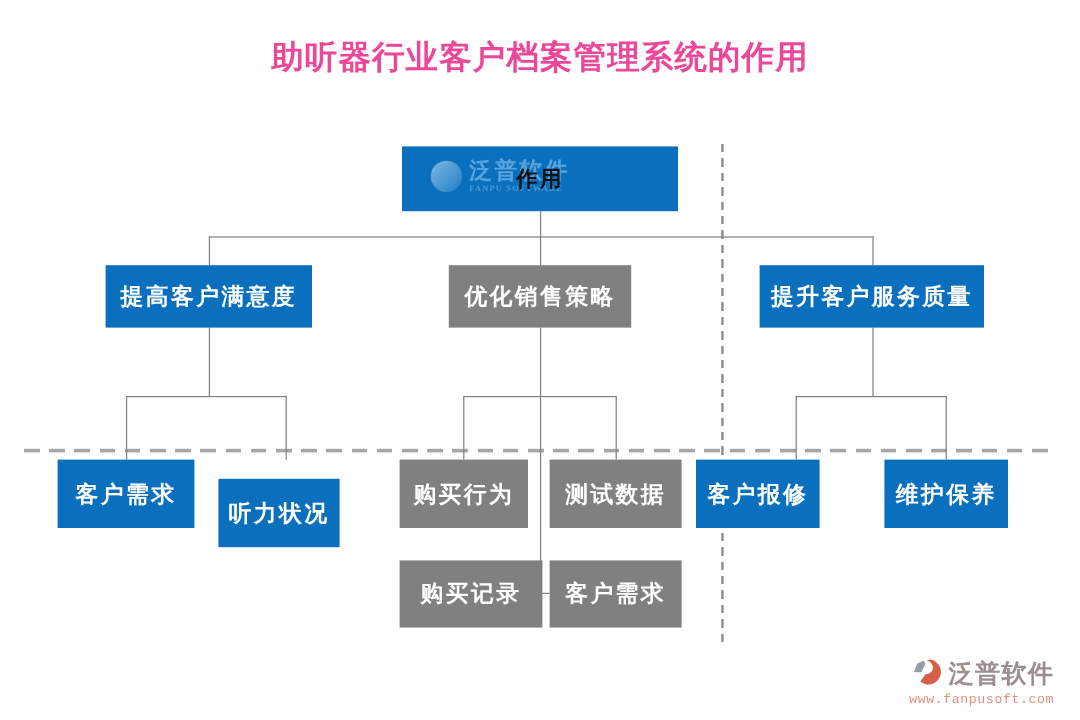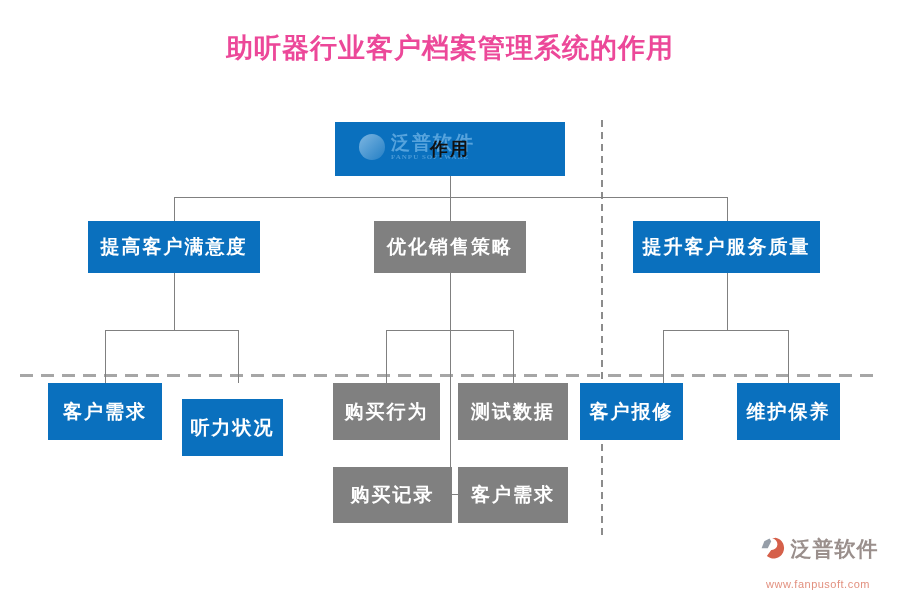--- a/index.html
+++ b/index.html
@@ -38,21 +38,21 @@
   }
   .wm-text-col { display:flex; flex-direction:column; line-height:1; }
   .wm-name { font-size:19px; font-weight:bold; color:rgba(150,205,245,0.55); letter-spacing:2px; }
   .wm-sub { font-size:7px; color:rgba(150,205,245,0.45); letter-spacing:1px; margin-top:2px; }
   .footer-logo {
     position:absolute; right:14px; bottom:10px; width:136px;
     display:flex; flex-direction:column; align-items:center;
   }
   .footer-row { display:flex; align-items:center; gap:3px; }
   .footer-brand { font-size:21px; font-weight:bold; color:#9A8F8C; letter-spacing:1px; }
-  .footer-url { font-size:11px; color:#E2907F; letter-spacing:0.5px; margin-top:15px; font-family:Liberation Sans, sans-serif; }
+  .footer-url { font-size:11px; color:#E2907F; letter-spacing:0.5px; margin-top:3px; font-family:Liberation Mono, monospace; }
 </style>
 </head>
 <body>
 
 <div id="canvas">
 
   <div class="page-title">助听器行业客户档案管理系统的作用</div>
 
   <div class="dash-h"></div>
   <div class="dash-v"></div>

